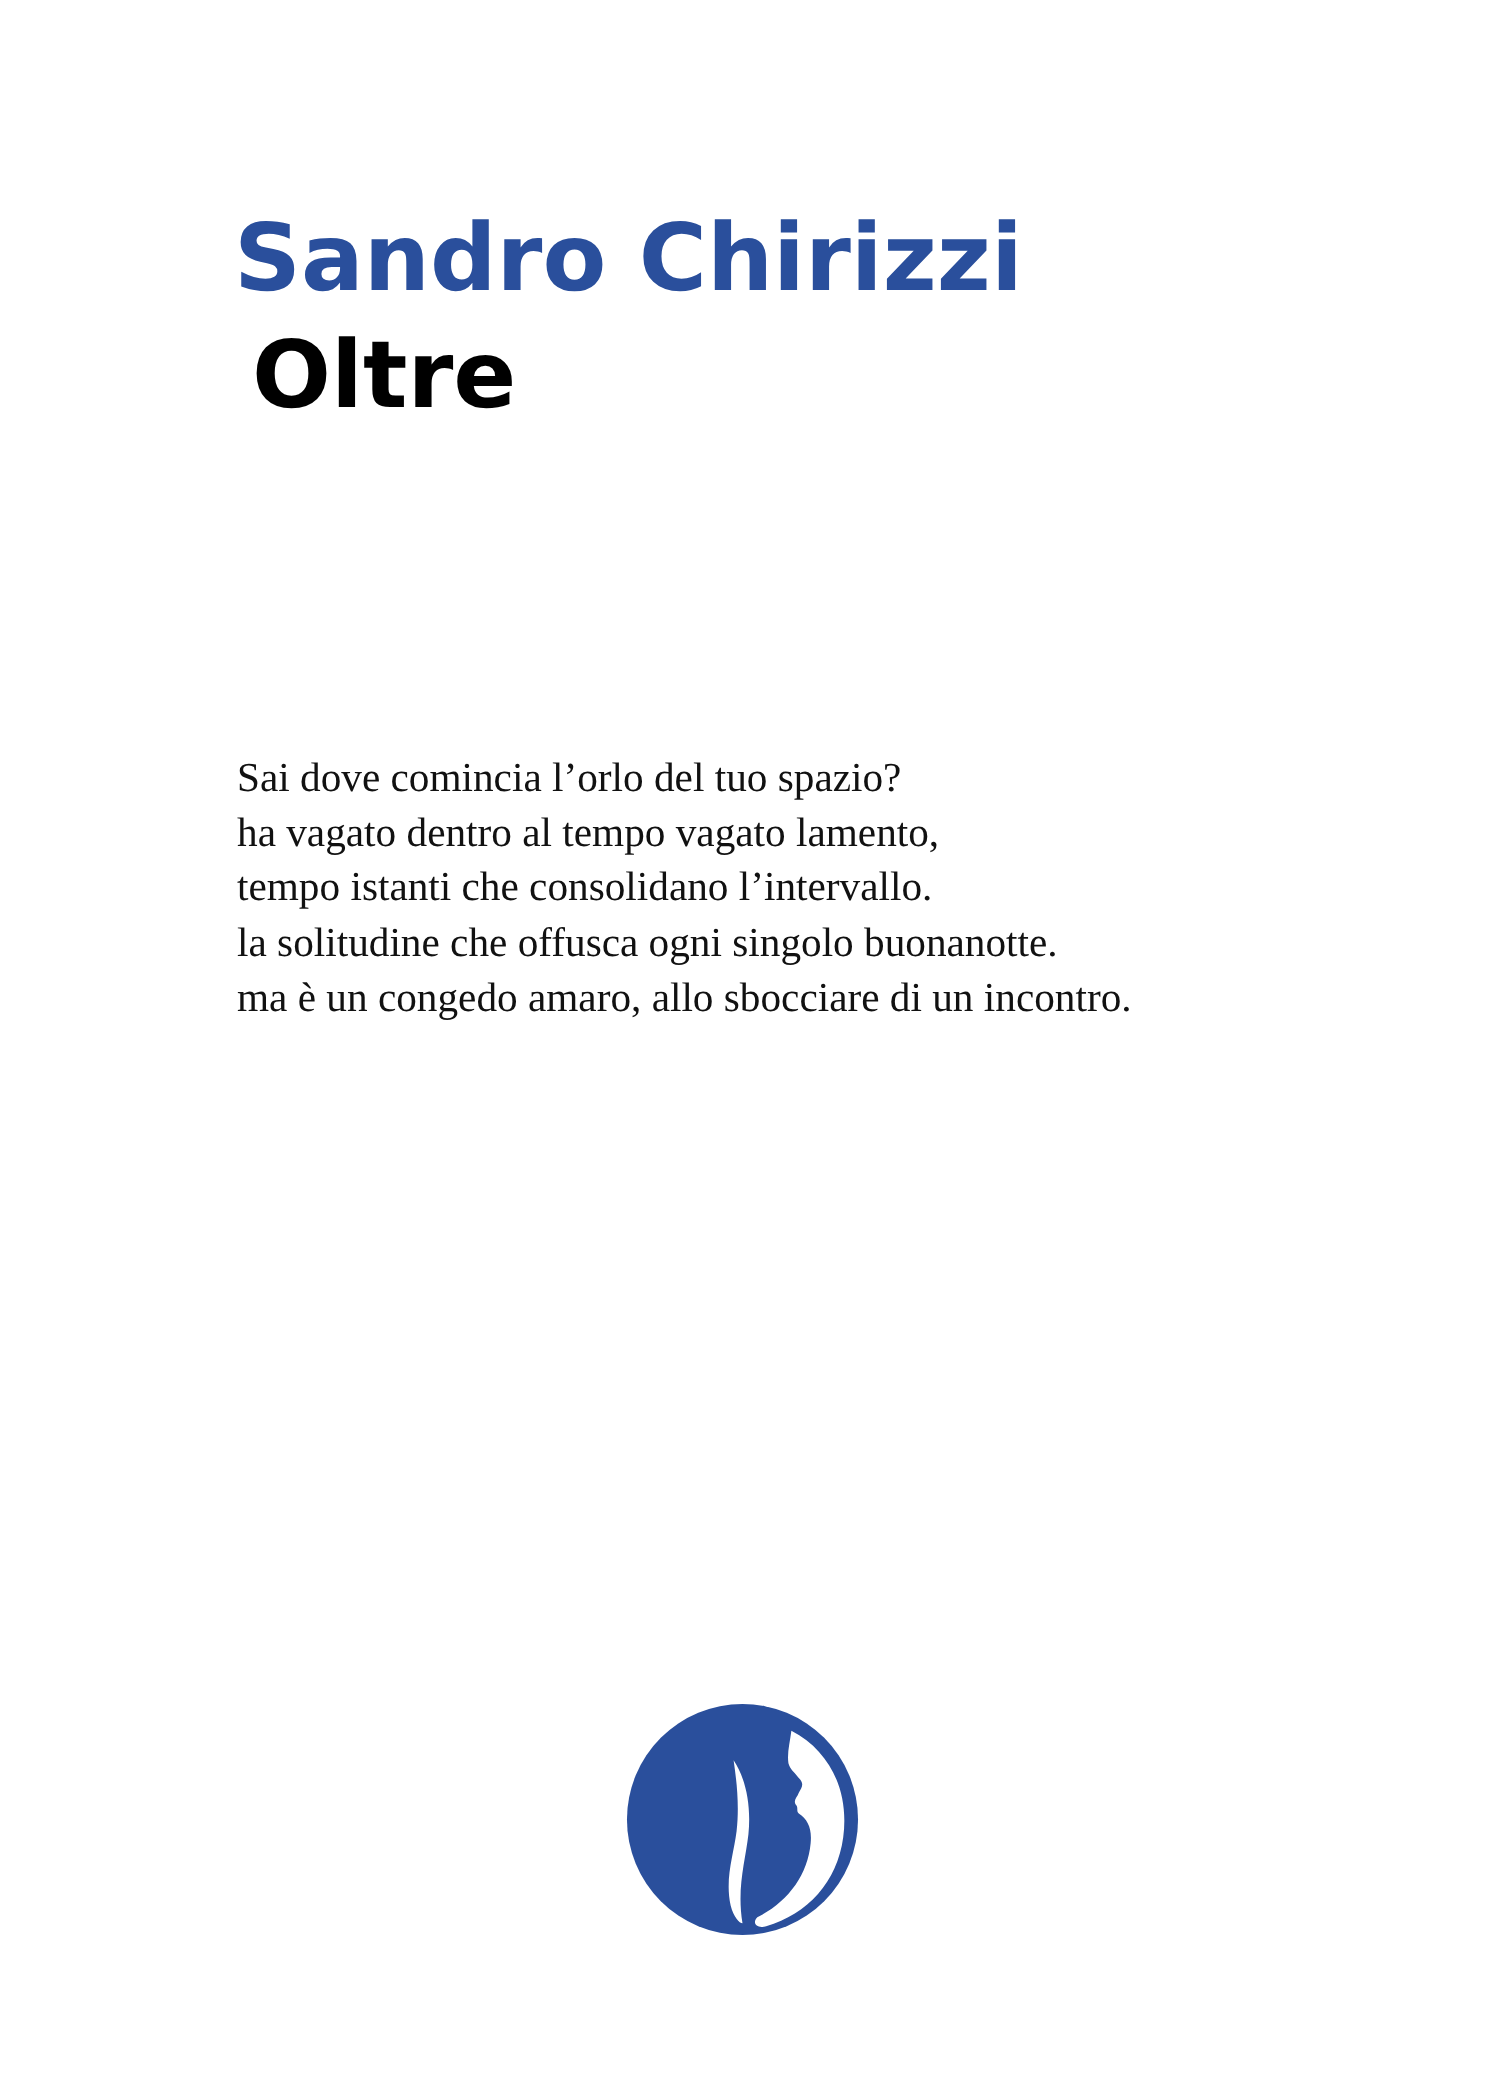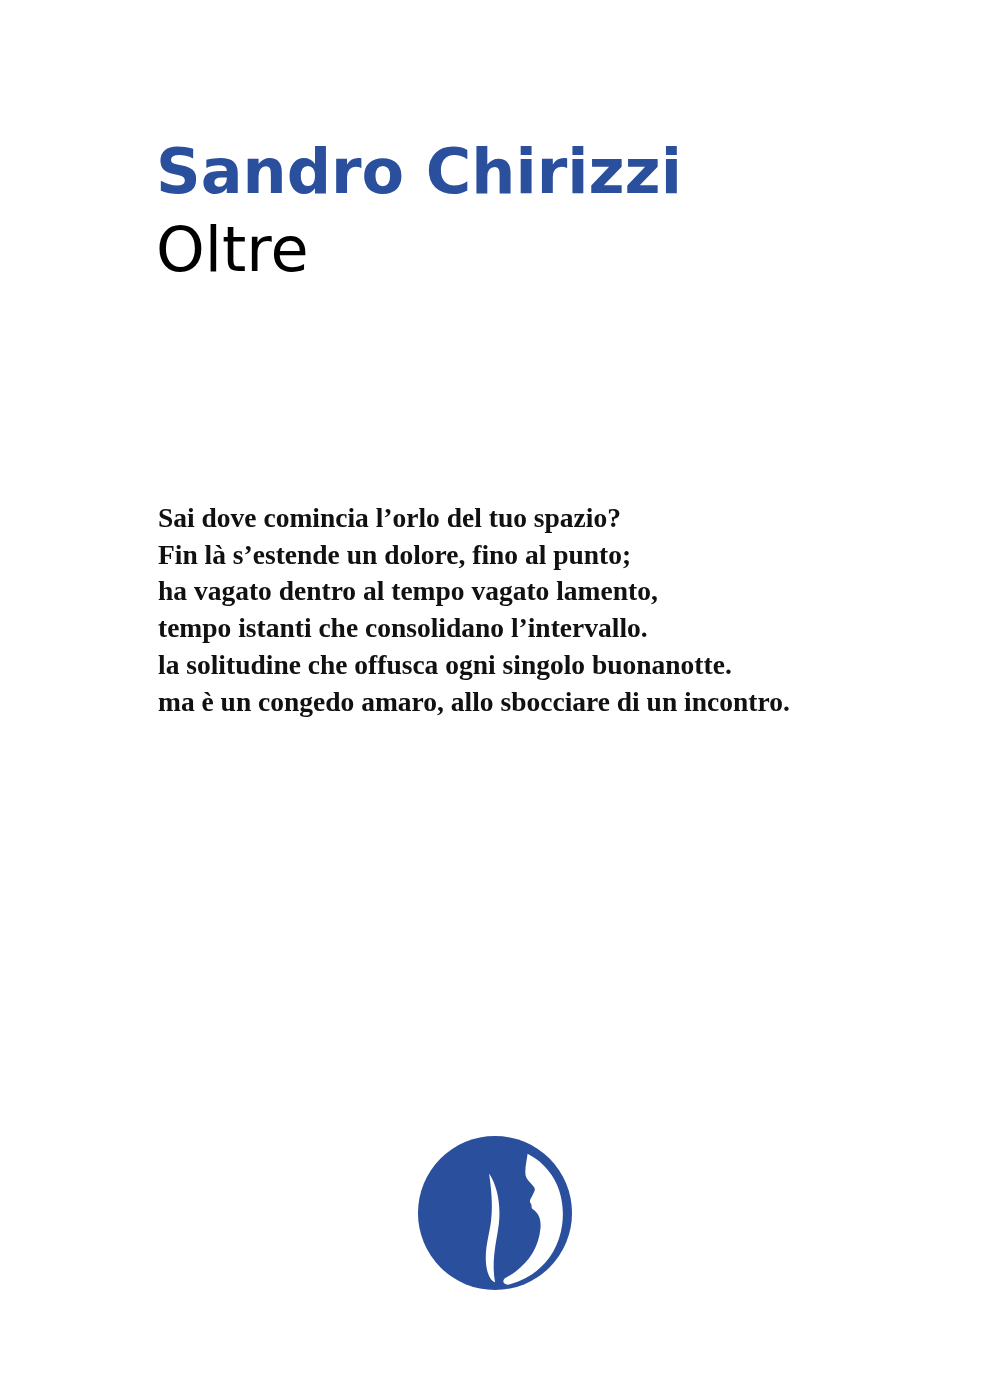--- a/index.html
+++ b/index.html
@@ -27,42 +27,41 @@
       font-family: "DejaVu Sans", sans-serif;
       font-weight: bold;
       font-size: 62px;
       line-height: 76px;
       letter-spacing: 0px;
       color: #2a4f9c;
       white-space: nowrap;
     }
     .title {
       position: absolute;
-      left: 156px;
+      left: 168px;
       top: 212px;
       margin: 0;
       font-family: "DejaVu Sans", sans-serif;
-      font-weight: normal;
+      font-weight: bold;
       font-size: 62px;
       line-height: 76px;
       color: #000000;
       white-space: nowrap;
     }
     .poem {
       position: absolute;
       left: 158px;
       top: 500px;
       margin: 0;
       padding: 0;
       list-style: none;
       font-family: "Liberation Serif", "DejaVu Serif", serif;
       font-size: 27.5px;
       line-height: 36.7px;
       color: #111111;
-      font-weight: bold;
     }
     .poem li {
       white-space: nowrap;
       margin: 0;
       padding: 0;
     }
     .logo {
       position: absolute;
       left: 416px;
       top: 1134px;
@@ -79,21 +78,20 @@
 <body>
 
 <div class="page">
 
   <h1 class="author">Sandro Chirizzi</h1>
 
   <h2 class="title">Oltre</h2>
 
   <ul class="poem">
     <li>Sai dove comincia l’orlo del tuo spazio?</li>
-    <li>Fin là s’estende un dolore, fino al punto;</li>
     <li>ha vagato dentro al tempo vagato lamento,</li>
     <li>tempo istanti che consolidano l’intervallo.</li>
     <li>la solitudine che offusca ogni singolo buonanotte.</li>
     <li>ma è un congedo amaro, allo sbocciare di un incontro.</li>
   </ul>
 
   <div class="logo">
     <svg viewBox="0 0 160 160" xmlns="http://www.w3.org/2000/svg">
       <circle cx="80" cy="80" r="78" fill="#2a4f9c"></circle>
 

